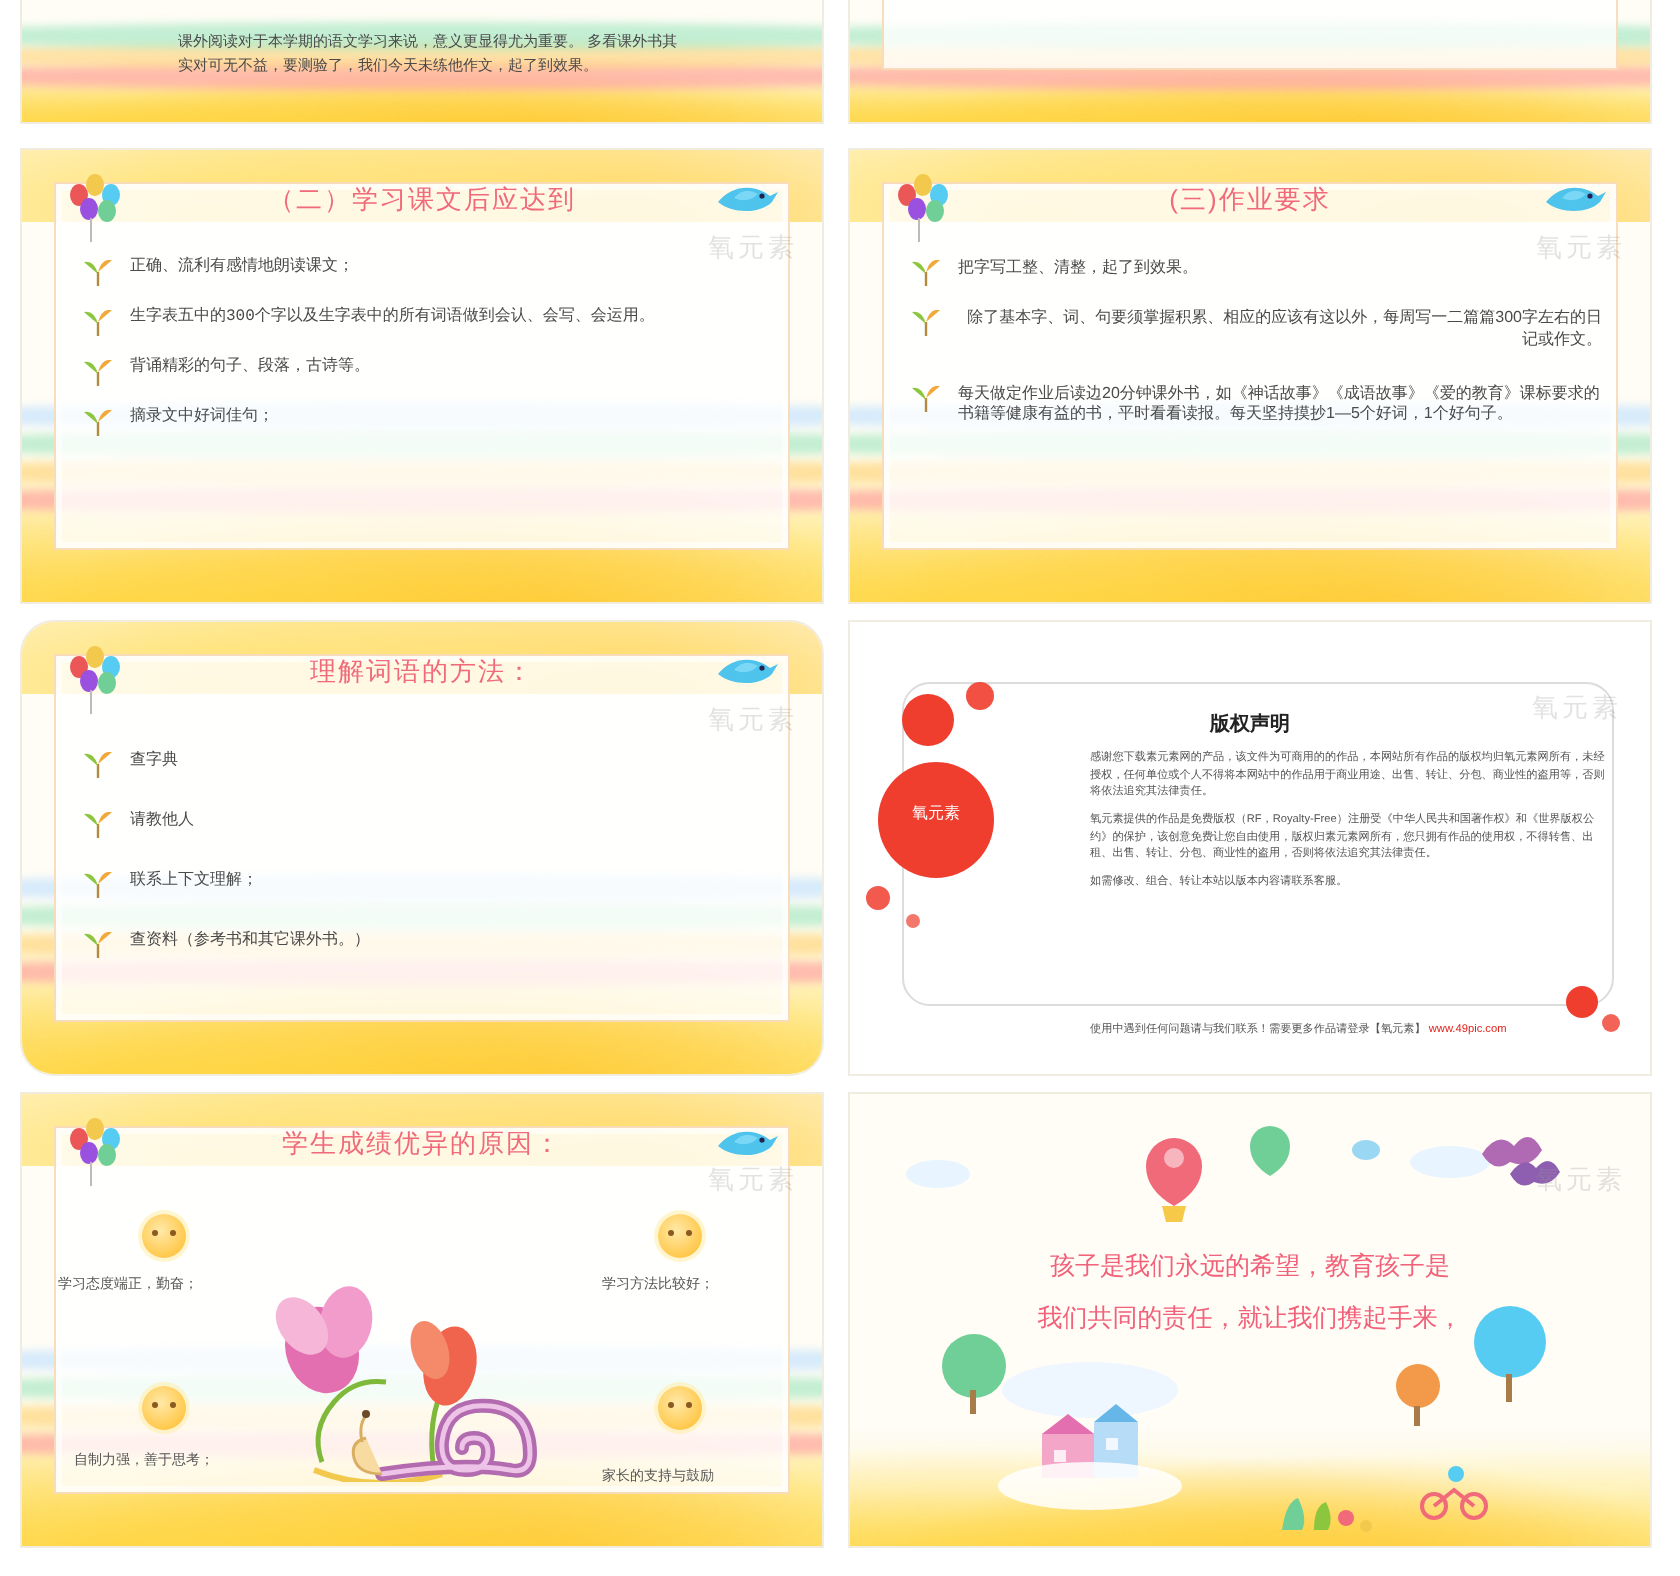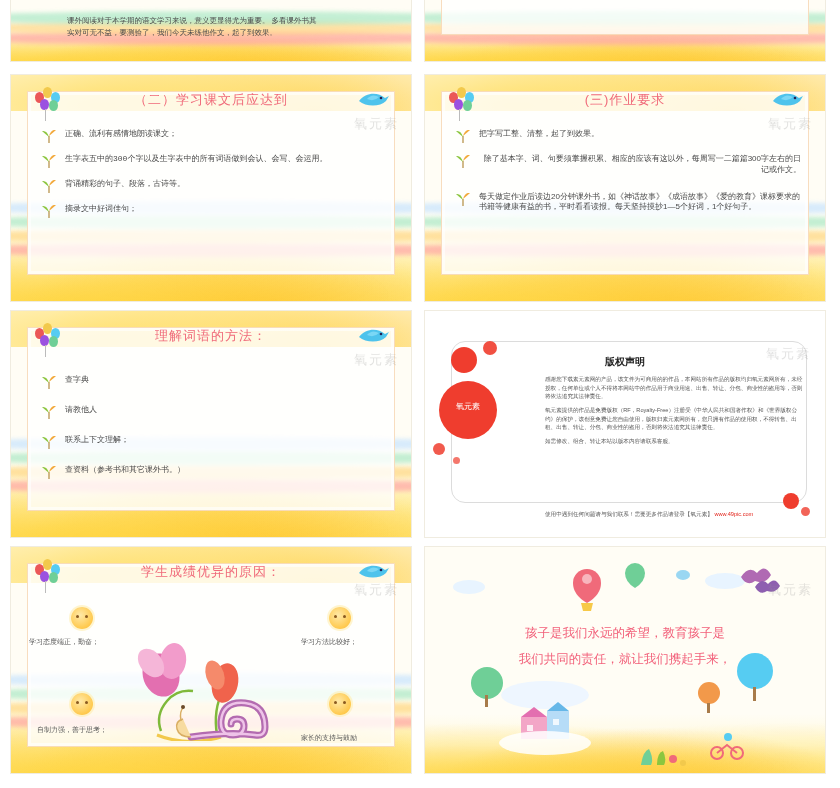--- a/index.html
+++ b/index.html
@@ -26,21 +26,21 @@
   .title{position:absolute;left:0;right:0;top:16px;text-align:center;color:#f06a7a;font-size:13px;letter-spacing:1px;}
   .balloons{position:absolute;left:22px;top:12px;width:34px;height:34px;}
   .balloons i{position:absolute;width:9px;height:11px;border-radius:50%;display:block;}
   .bird{position:absolute;width:34px;height:20px;}
   .list{position:absolute;left:30px;right:24px;top:54px;}
   .li{display:flex;align-items:flex-start;margin-bottom:11px;}
   .li .ic{flex:0 0 16px;height:14px;margin-right:8px;position:relative;top:1px;}
   .li .tx{font-size:8px;color:#4a4a4a;line-height:1.35;}
   .wm{position:absolute;right:12px;top:40px;font-size:13px;color:rgba(150,150,150,.28);letter-spacing:2px;}
   .wm.b{right:14px;top:34px;}
-  #s1 .rowtxt{position:absolute;font-size:7.5px;color:#4a4a4a;line-height:1.55;}
+  #s1 .rowtxt{position:absolute;font-size:7.5px;color:#4a4a4a;line-height:1.55;margin-left:22px;}
   #s6 .card{left:26px;top:30px;right:18px;bottom:34px;border-radius:14px;border:1px solid #dcdcdc;background:#fff;}
   #s6 .dot{position:absolute;border-radius:50%;background:#ef3d2e;}
   #s6 .cp-title{position:absolute;left:0;right:0;top:44px;text-align:center;font-size:10px;color:#222;font-weight:bold;}
   #s6 .cp-body{position:absolute;left:120px;right:18px;top:64px;font-size:5.6px;color:#555;line-height:1.55;}
   #s6 .cp-body p{margin:0 0 5px 0;}
   #s6 .cp-foot{position:absolute;left:120px;right:18px;bottom:18px;font-size:5.6px;color:#555;}
   #s6 .cp-foot .url{color:#e2231a;}
   .emoji-sun{position:absolute;width:22px;height:22px;border-radius:50%;
     background:radial-gradient(circle at 42% 38%, #ffe9a8, #ffc94d 70%, #f7b32b 100%);
     box-shadow:0 0 0 2px rgba(255,236,170,.55);}
@@ -185,21 +185,21 @@
             <path d="M8 13 L8 6" stroke="#b38b3f" stroke-width="1.2" fill="none"></path>
             <path d="M8 7 q-6 -5 -7 -6 q5 -1 7 6z" fill="#8cc63f"></path>
             <path d="M8 6 q6 -5 7 -6 q-5 -1 -7 6z" fill="#f2a93b"></path>
           </svg>
           <div class="tx">每天做定作业后读边20分钟课外书，如《神话故事》《成语故事》《爱的教育》课标要求的书籍等健康有益的书，平时看看读报。每天坚持摸抄1—5个好词，1个好句子。</div>
         </div>
     </div>
     <div class="wm">氧元素</div>
   </div>
 
-  <div class="slide" style="left:10px;top:310px;">
+  <div class="slide" style="left:10px;top:310px;border-radius:17px;">
     <div class="bg">
       <div class="yellow-bottom"></div>
       <div class="yellow-top"></div>
       <div class="rb" style="bottom:44px;background:#ff9aa2;"></div>
       <div class="rb" style="bottom:58px;background:#ffd37a;"></div>
       <div class="rb" style="bottom:72px;background:#9fe6c0;"></div>
       <div class="rb" style="bottom:86px;background:#bfe0ff;"></div>
     </div>
     <div class="card inner"></div>
     <div class="balloons">

